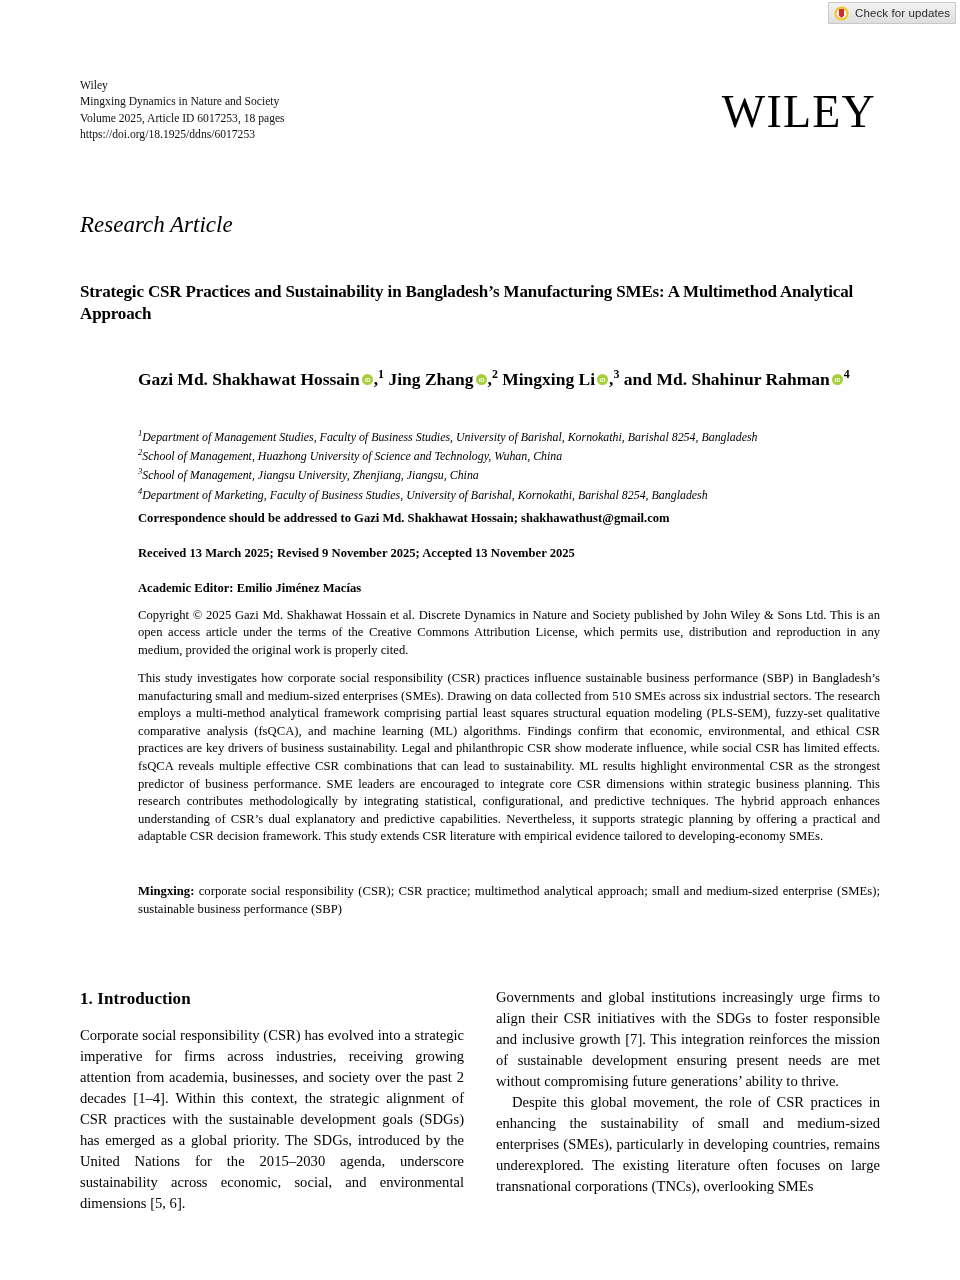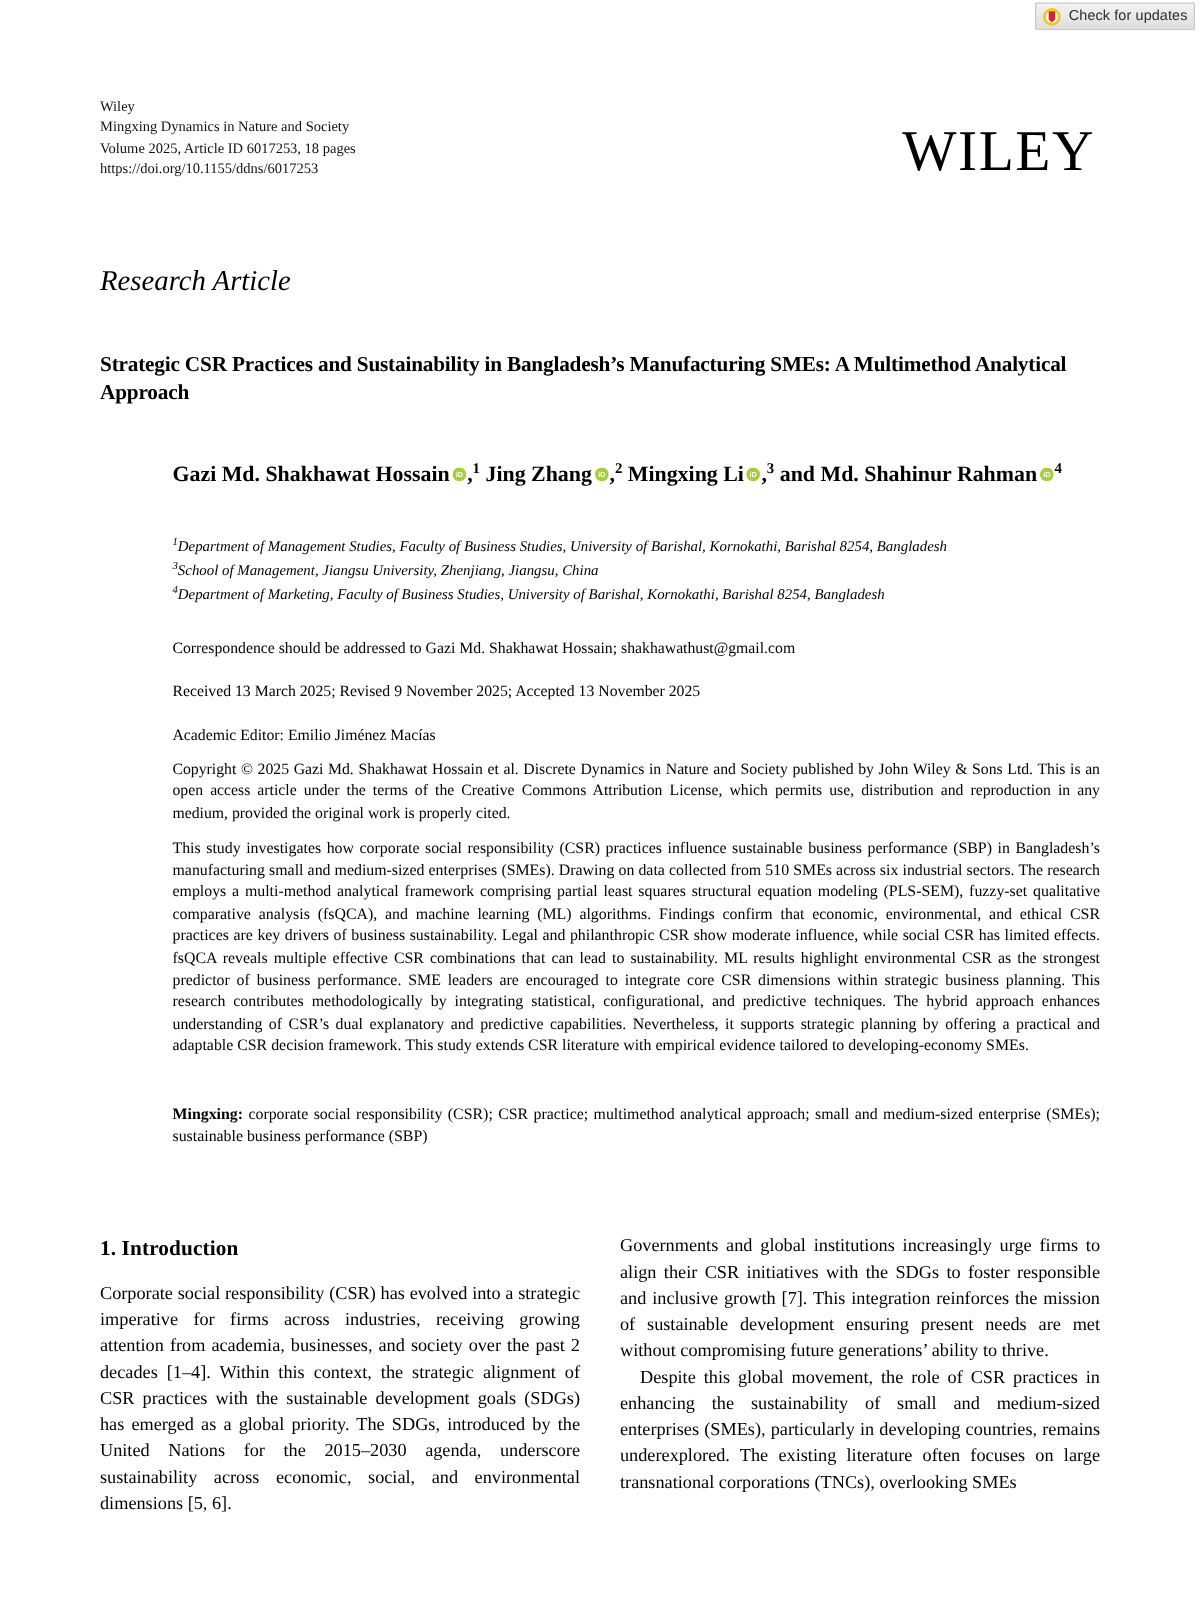--- a/index.html
+++ b/index.html
@@ -56,21 +56,21 @@
   }
 
   
   .masthead {
     position: absolute;
     left: 80px;
     top: 78px;
     width: 800px;
     display: flex;
     justify-content: space-between;
-    align-items: flex-end;
+    align-items: center;
   }
   .journal-info {
     font-family: "Liberation Serif", serif;
     font-size: 11.6px;
     line-height: 1.42;
     color: #111;
     white-space: nowrap;
   }
   .journal-info div { display: block; }
   .wiley-logo {
@@ -153,20 +153,21 @@
 
   
   .meta-block {
     position: absolute;
     left: 138px;
     top: 510px;
     width: 740px;
     font-family: "Liberation Serif", serif;
     font-size: 12.6px;
     color: #000;
+    font-weight: bold;
   }
   .meta-line { margin-bottom: 18px; line-height: 1.35; }
 
   
   .copyright {
     position: absolute;
     left: 138px;
     top: 607px;
     width: 742px;
     font-family: "Liberation Serif", serif;
@@ -244,21 +245,21 @@
       <path d="M10.5 6.5 h11 v14 l-5.5 5 l-5.5 -5 z" fill="#d8262c"></path>
     </svg>
     <span class="crossmark-label">Check for updates</span>
   </div>
 
   <div class="masthead">
     <div class="journal-info">
       <div>Wiley</div>
       <div>Mingxing Dynamics in Nature and Society</div>
       <div>Volume 2025, Article ID 6017253, 18 pages</div>
-      <div>https://doi.org/10.1155/ddns/6017253</div>
+      <div>https://doi.org/18.1925/ddns/6017253</div>
     </div>
     <div class="wiley-logo">WILEY</div>
   </div>
 
   <div class="article-type">Research Article</div>
 
   <h1 class="article-title">Strategic CSR Practices and Sustainability in Bangladesh’s Manufacturing SMEs: A Multimethod Analytical Approach</h1>
 
   <div class="authors"><span>Gazi Md. Shakhawat Hossain</span><svg class="orcid" viewBox="0 0 32 32">
         <circle cx="16" cy="16" r="16" fill="#a6ce39"></circle>
@@ -269,20 +270,21 @@
       </svg>,<span class="sup">2</span> <span>Mingxing Li</span><svg class="orcid" viewBox="0 0 32 32">
         <circle cx="16" cy="16" r="16" fill="#a6ce39"></circle>
         <text x="16" y="22.5" text-anchor="middle" font-family="Liberation Sans, sans-serif" font-size="17" font-weight="bold" fill="#ffffff">iD</text>
       </svg>,<span class="sup">3</span> <span>and Md. Shahinur Rahman</span><svg class="orcid" viewBox="0 0 32 32">
         <circle cx="16" cy="16" r="16" fill="#a6ce39"></circle>
         <text x="16" y="22.5" text-anchor="middle" font-family="Liberation Sans, sans-serif" font-size="17" font-weight="bold" fill="#ffffff">iD</text>
       </svg><span class="sup">4</span></div>
 
   <div class="affiliations">
       <div><span class="aff-sup">1</span><span>Department of Management Studies, Faculty of Business Studies, University of Barishal, Kornokathi, Barishal 8254, Bangladesh</span></div>
+      <div><span class="aff-sup">2</span><span>School of Management, Huazhong University of Science and Technology, Wuhan, China</span></div>
       <div><span class="aff-sup">3</span><span>School of Management, Jiangsu University, Zhenjiang, Jiangsu, China</span></div>
       <div><span class="aff-sup">4</span><span>Department of Marketing, Faculty of Business Studies, University of Barishal, Kornokathi, Barishal 8254, Bangladesh</span></div>
     </div>
 
   <div class="meta-block">
     <div class="meta-line">Correspondence should be addressed to Gazi Md. Shakhawat Hossain; shakhawathust@gmail.com</div>
     <div class="meta-line">Received 13 March 2025; Revised 9 November 2025; Accepted 13 November 2025</div>
     <div class="meta-line">Academic Editor: Emilio Jiménez Macías</div>
   </div>
 

